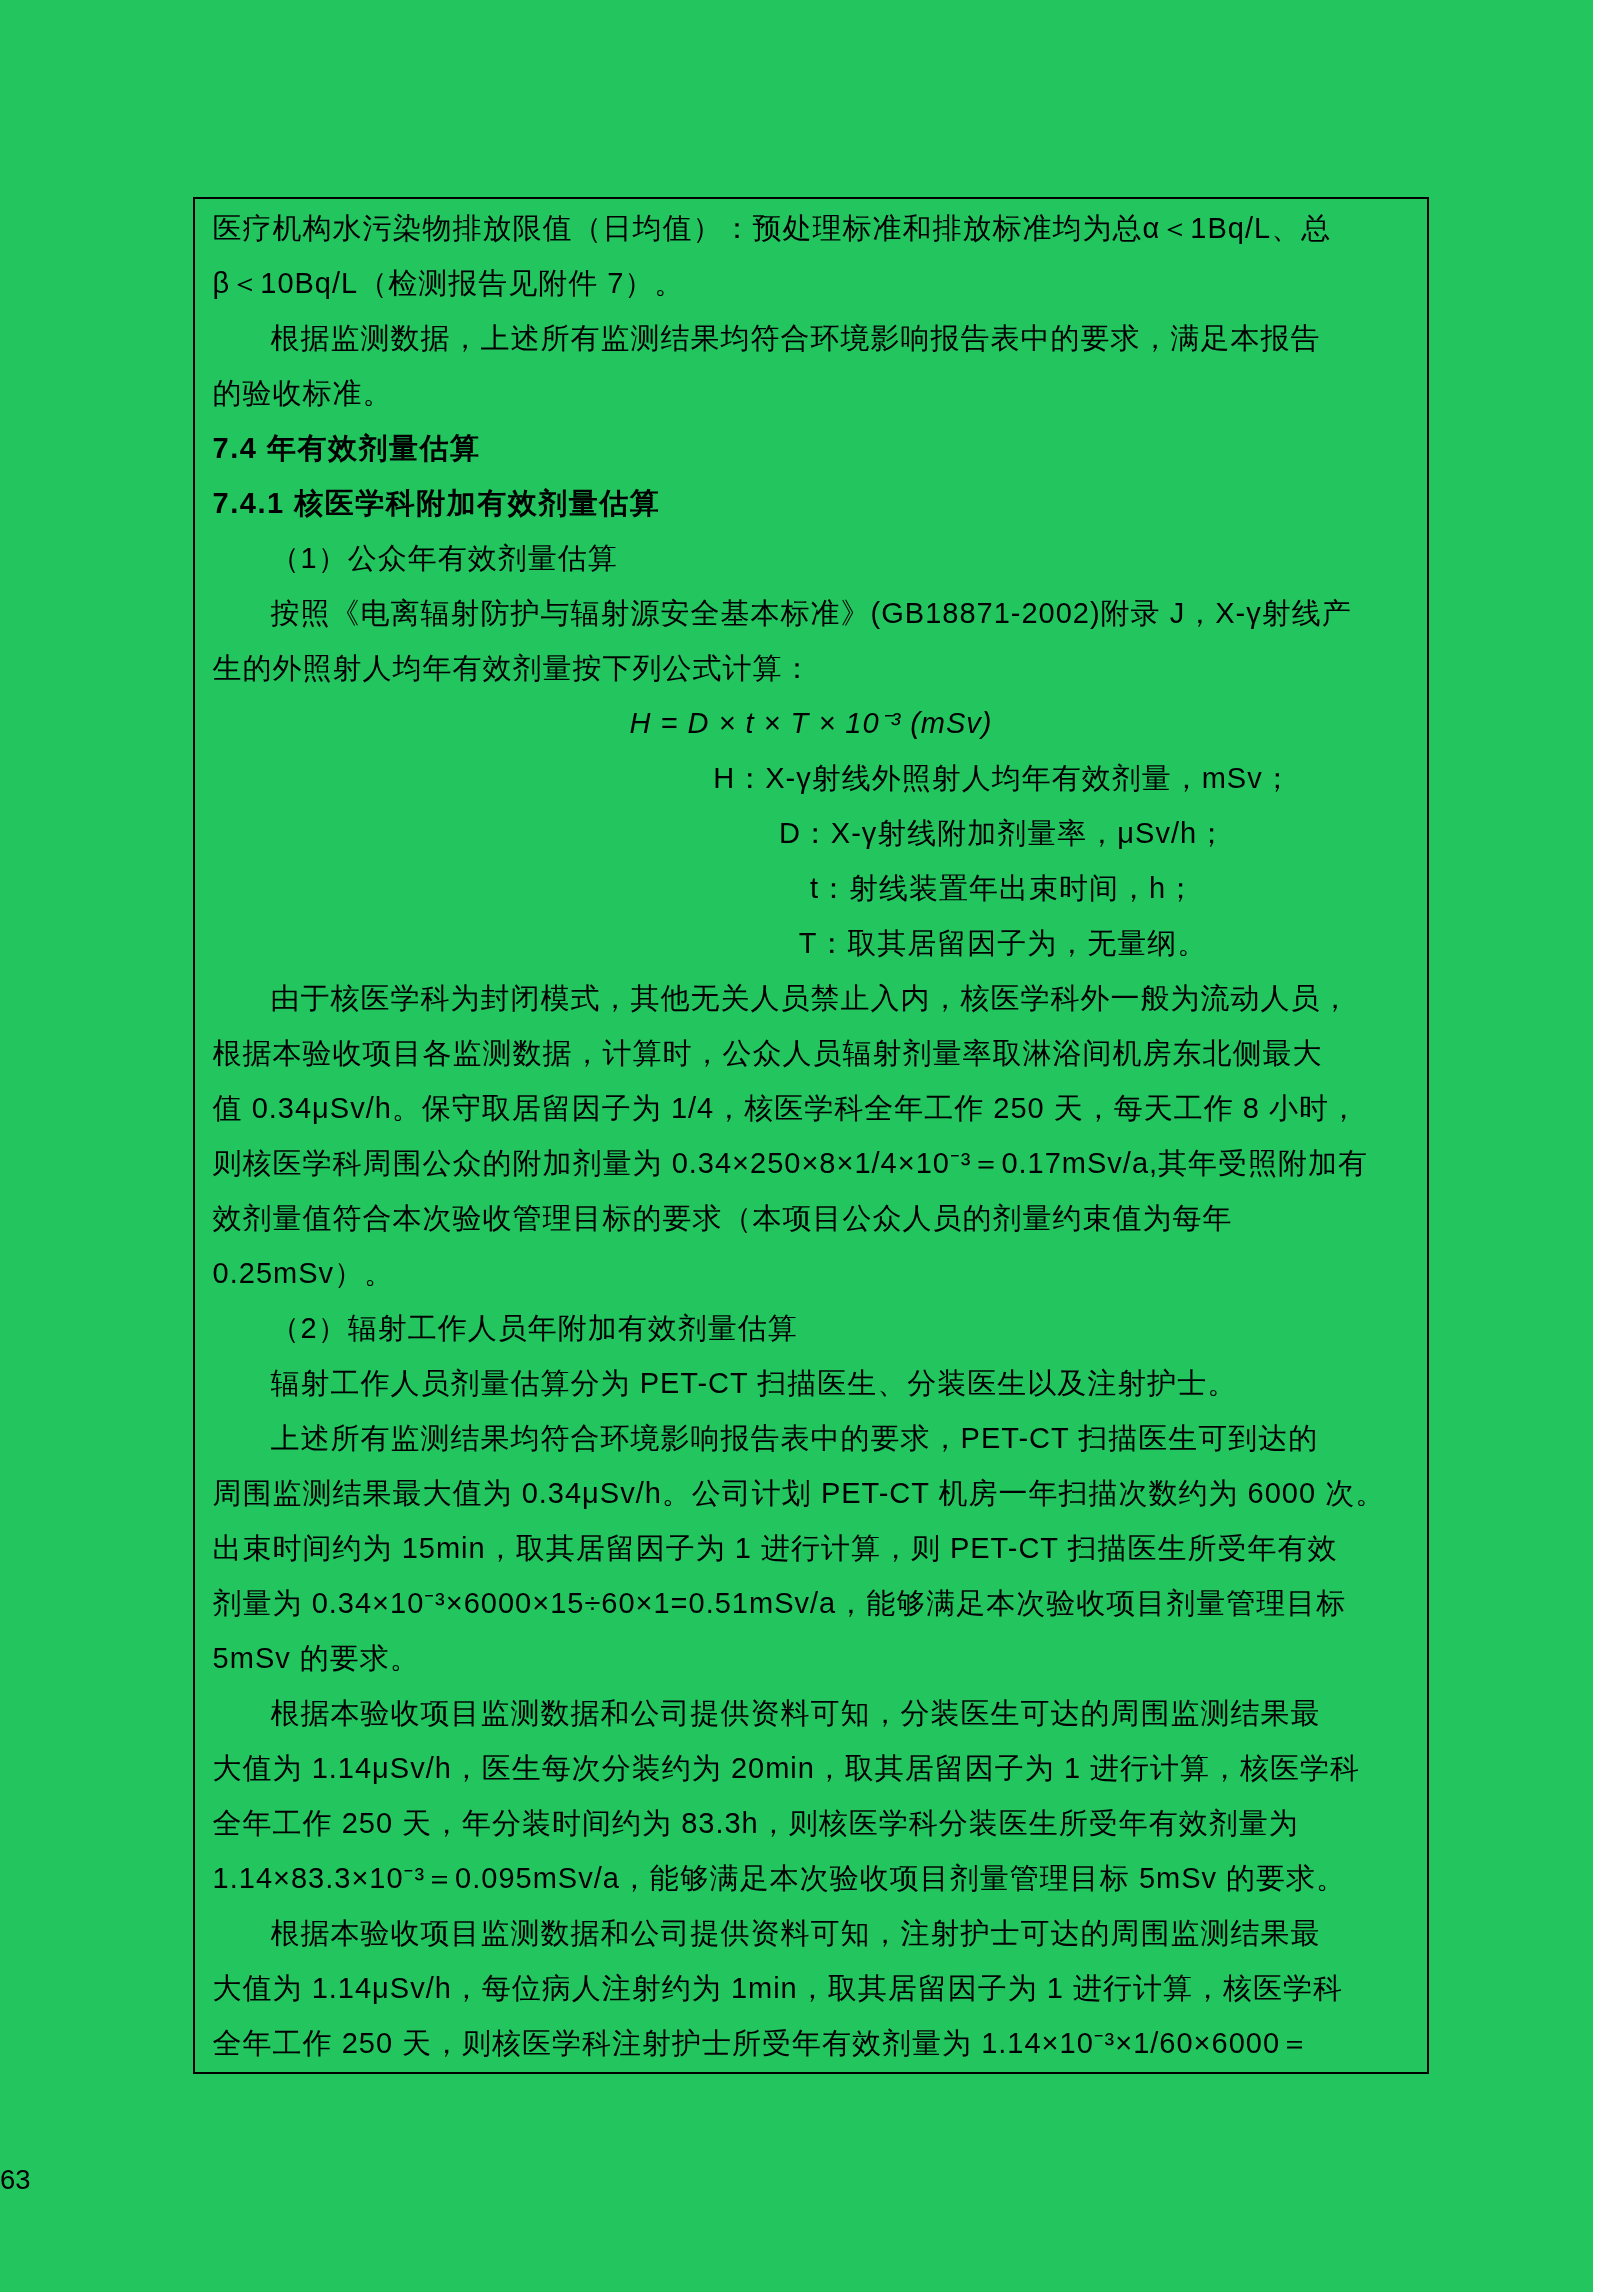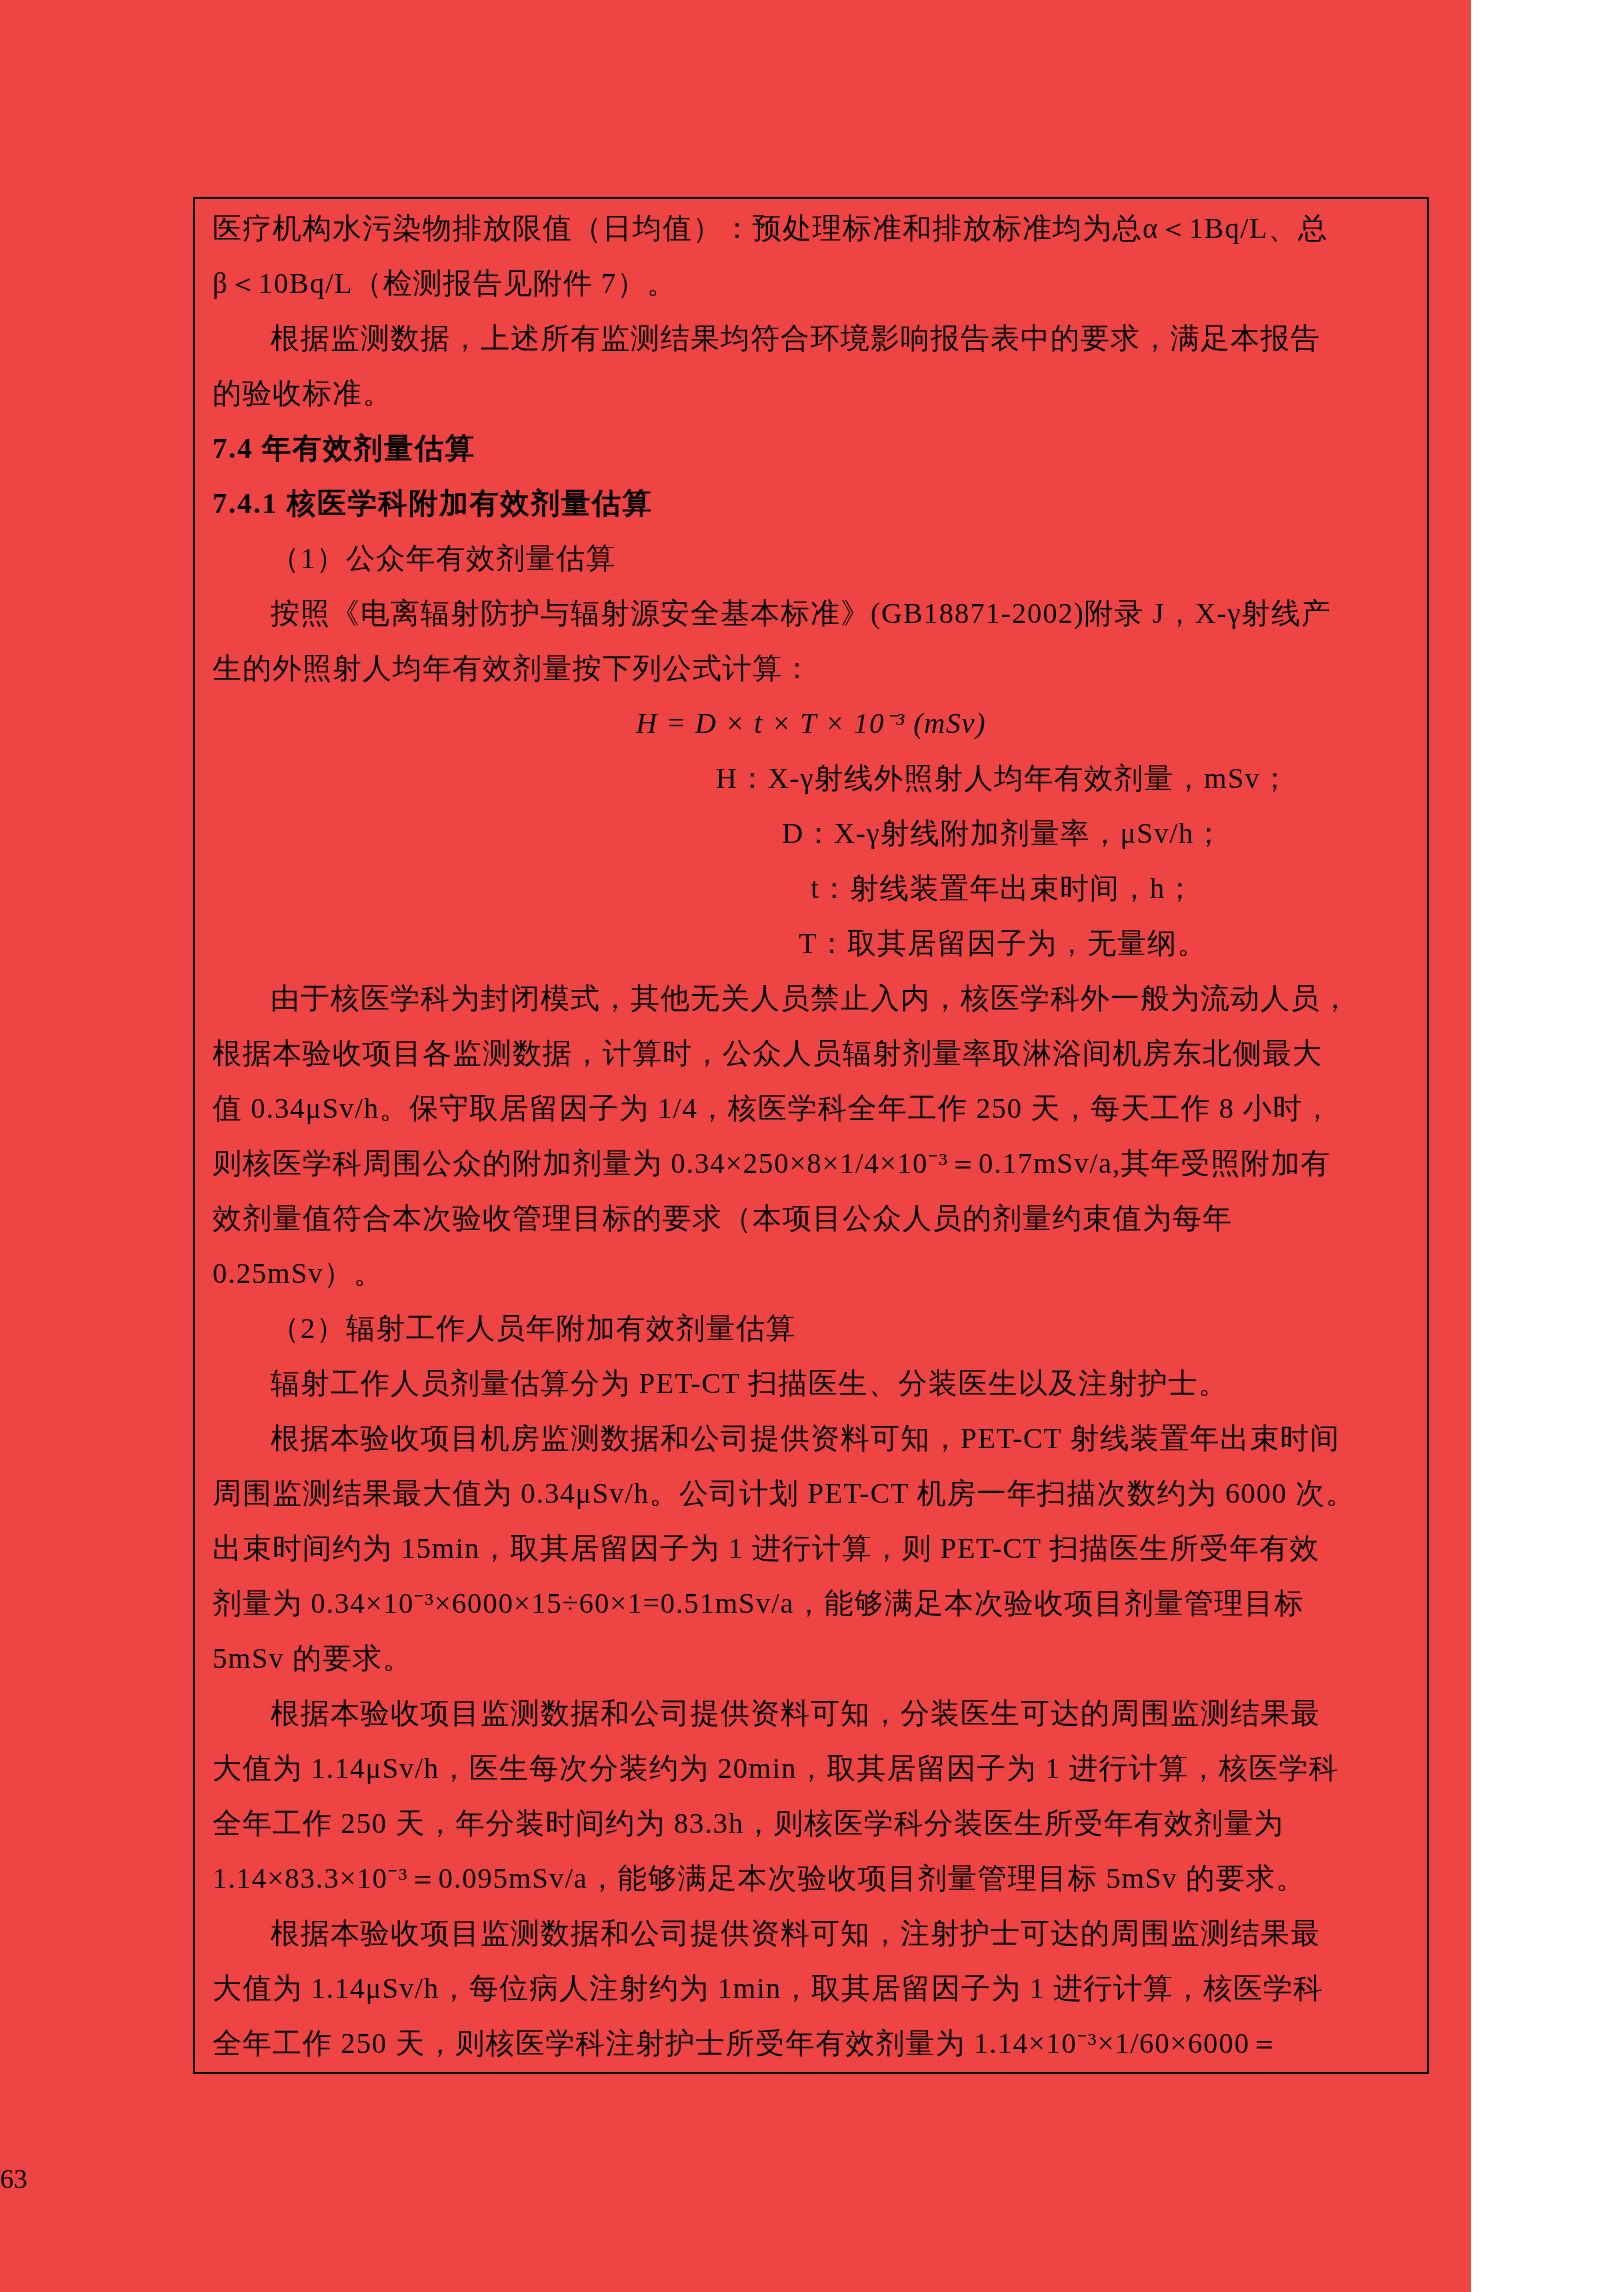--- a/index.html
+++ b/index.html
@@ -2,24 +2,24 @@
 <html><head>
 <meta charset="utf-8">
 <style>
   html, body {
     margin: 0;
     padding: 0;
     background: #ffffff;
   }
   .page {
     position: relative;
-    width: 1471px;
+    width: 1593px;
     height: 2293px;
-    background: #ef4444;
-    font-family: Liberation Serif, serif;
+    background: #22c55e;
+    font-family: Liberation Sans, sans-serif;
     color: #000000;
     overflow: hidden;
   }
   .content-box {
     position: absolute;
     left: 193px;
     top: 197px;
     width: 1236px;
     height: 1877px;
     box-sizing: border-box;
@@ -80,21 +80,21 @@
       <div class="line definition">t：射线装置年出束时间，h；</div>
       <div class="line definition">T：取其居留因子为，无量纲。</div>
       <div class="line body indent">由于核医学科为封闭模式，其他无关人员禁止入内，核医学科外一般为流动人员，</div>
       <div class="line body">根据本验收项目各监测数据，计算时，公众人员辐射剂量率取淋浴间机房东北侧最大</div>
       <div class="line body">值 0.34μSv/h。保守取居留因子为 1/4，核医学科全年工作 250 天，每天工作 8 小时，</div>
       <div class="line body">则核医学科周围公众的附加剂量为 0.34×250×8×1/4×10⁻³＝0.17mSv/a,其年受照附加有</div>
       <div class="line body">效剂量值符合本次验收管理目标的要求（本项目公众人员的剂量约束值为每年</div>
       <div class="line body">0.25mSv）。</div>
       <div class="line body indent">（2）辐射工作人员年附加有效剂量估算</div>
       <div class="line body indent">辐射工作人员剂量估算分为 PET-CT 扫描医生、分装医生以及注射护士。</div>
-      <div class="line body indent">根据本验收项目机房监测数据和公司提供资料可知，PET-CT 射线装置年出束时间</div>
+      <div class="line body indent">上述所有监测结果均符合环境影响报告表中的要求，PET-CT 扫描医生可到达的</div>
       <div class="line body">周围监测结果最大值为 0.34μSv/h。公司计划 PET-CT 机房一年扫描次数约为 6000 次。</div>
       <div class="line body">出束时间约为 15min，取其居留因子为 1 进行计算，则 PET-CT 扫描医生所受年有效</div>
       <div class="line body">剂量为 0.34×10⁻³×6000×15÷60×1=0.51mSv/a，能够满足本次验收项目剂量管理目标</div>
       <div class="line body">5mSv 的要求。</div>
       <div class="line body indent">根据本验收项目监测数据和公司提供资料可知，分装医生可达的周围监测结果最</div>
       <div class="line body">大值为 1.14μSv/h，医生每次分装约为 20min，取其居留因子为 1 进行计算，核医学科</div>
       <div class="line body">全年工作 250 天，年分装时间约为 83.3h，则核医学科分装医生所受年有效剂量为</div>
       <div class="line body">1.14×83.3×10⁻³＝0.095mSv/a，能够满足本次验收项目剂量管理目标 5mSv 的要求。</div>
       <div class="line body indent">根据本验收项目监测数据和公司提供资料可知，注射护士可达的周围监测结果最</div>
       <div class="line body">大值为 1.14μSv/h，每位病人注射约为 1min，取其居留因子为 1 进行计算，核医学科</div>

